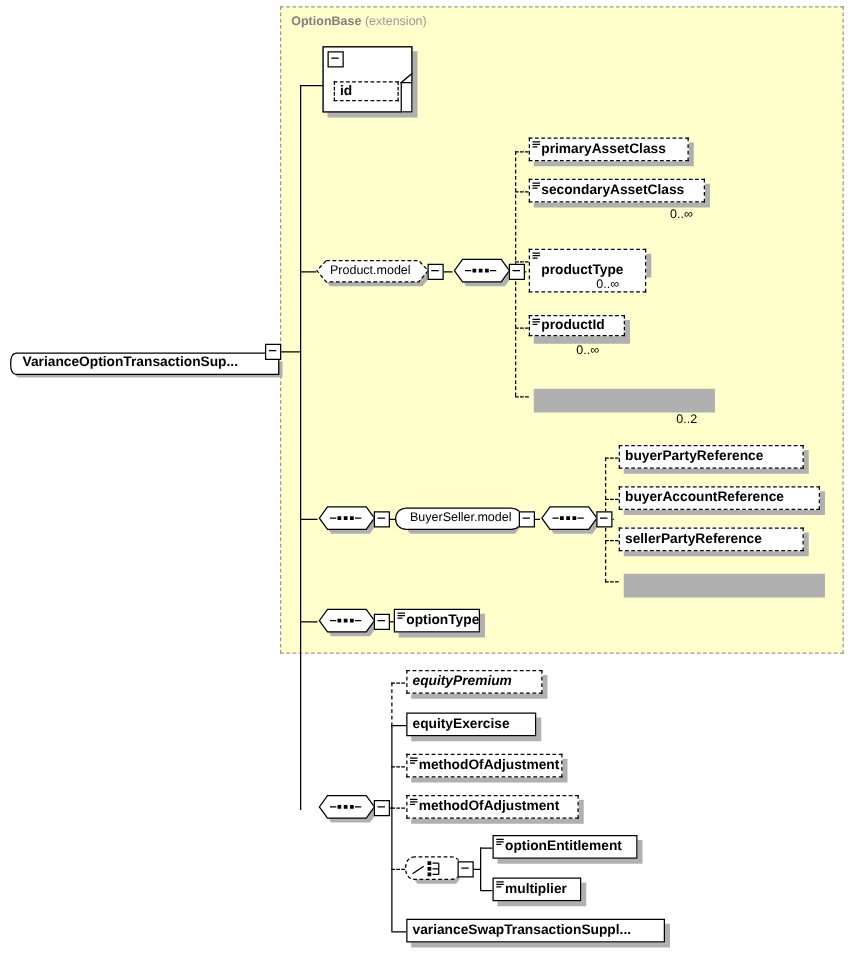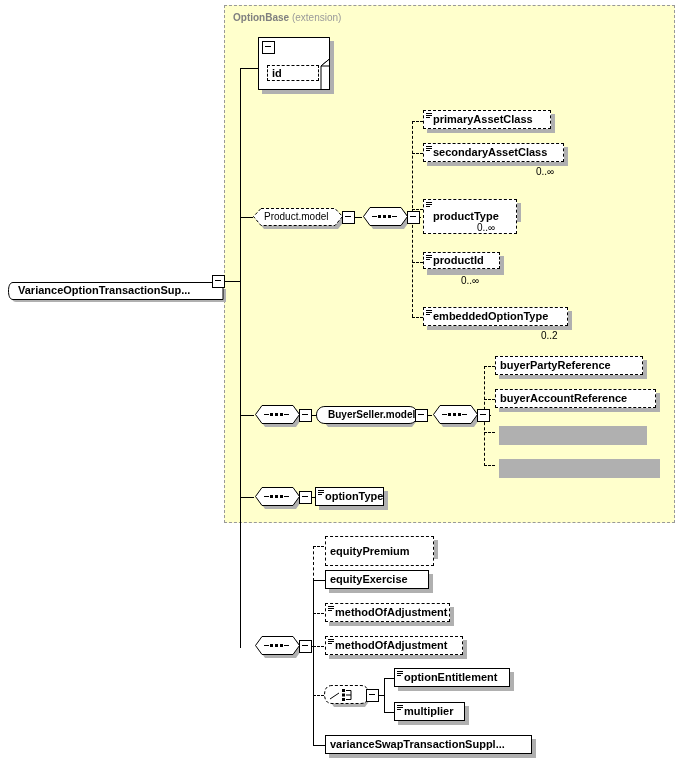--- a/index.html
+++ b/index.html
@@ -182,28 +182,20 @@
         <i></i>
         <i></i>
       </span>
     <span class="lbl" style="padding-left:9px;">productId</span>
   </div>
   <div class="plus" style="left:488px;top:257px;"></div>
   <div class="mult" style="left:461px;top:275px;">0..∞</div>
 
   <div class="dln dlnh" style="left:412px;top:317px;width:11px;"></div>
   <div class="shadow" style="left:427px;top:311px;width:145px;height:19px;"></div>
-  <div class="node dashed" style="left:423px;top:307px;width:145px;height:19px;">
-    <span class="stype">
-        <i></i>
-        <i></i>
-        <i></i>
-      </span>
-    <span class="lbl" style="padding-left:9px;">embeddedOptionType</span>
-  </div>
   <div class="plus" style="left:556px;top:312px;"></div>
   <div class="mult" style="left:541px;top:330px;">0..2</div>
 
   <div class="ln lnh" style="left:240px;top:415px;width:14px;"></div>
 
   <div class="grp" style="left:253px;top:402px;width:52px;height:28px;">
     <svg width="52" height="28" viewBox="0 0 52 28">
       <path d="M9,4 L40,4 L47,12 L40,22 L9,22 L2,12 Z" fill="#b0b0b0" stroke="none" transform="translate(3,3)"></path>
       <path d="M9,3.5 L40,3.5 L46.5,12.5 L40,21.5 L9,21.5 L2.5,12.5 Z" fill="#ffffff" stroke="#000000" stroke-width="1"></path>
     </svg>
@@ -216,21 +208,21 @@
     </div>
   </div>
   <div class="minus" style="left:299px;top:409px;"></div>
   <div class="ln lnh" style="left:310px;top:415px;width:6px;"></div>
 
   <div class="grp" style="left:315px;top:403px;width:106px;height:26px;">
     <svg width="106" height="26" viewBox="0 0 106 26">
       <path d="M10,4 L94,4 L101,12 L94,21 L10,21 L3,12 Z" fill="#b0b0b0" stroke="none" transform="translate(3,3)"></path>
       <path d="M10,3.5 C5,3.5 1.5,7 1.5,12 C1.5,17 5,20.5 10,20.5 L94,20.5 C99,20.5 102.5,17 102.5,12 C102.5,7 99,3.5 94,3.5 Z" fill="#ffffff" stroke="#000000" stroke-width="1"></path>
     </svg>
-    <div style="position:absolute;left:13px;top:6px;font-size:10px;font-weight:bold;color:#000;white-space:nowrap;">BuyerSeller.model</div>
+    <div style="position:absolute;left:13px;top:6px;font-size:10px;font-weight:normal;color:#000;white-space:nowrap;">BuyerSeller.model</div>
   </div>
   <div class="minus" style="left:415px;top:409px;"></div>
   <div class="ln lnh" style="left:426px;top:415px;width:6px;"></div>
 
   <div class="grp" style="left:431px;top:402px;width:52px;height:28px;">
     <svg width="52" height="28" viewBox="0 0 52 28">
       <path d="M9,4 L40,4 L47,12 L40,22 L9,22 L2,12 Z" fill="#b0b0b0" stroke="none" transform="translate(3,3)"></path>
       <path d="M9,3.5 L40,3.5 L46.5,12.5 L40,21.5 L9,21.5 L2.5,12.5 Z" fill="#ffffff" stroke="#000000" stroke-width="1"></path>
     </svg>
     <div class="dots" style="left:11px;top:11px;">
@@ -255,20 +247,23 @@
 
   <div class="dln dlnh" style="left:484px;top:399px;width:11px;"></div>
   <div class="shadow" style="left:499px;top:393px;width:161px;height:19px;"></div>
   <div class="node dashed" style="left:495px;top:389px;width:161px;height:19px;">
     <span class="lbl">buyerAccountReference</span>
   </div>
   <div class="plus" style="left:644px;top:394px;"></div>
 
   <div class="dln dlnh" style="left:484px;top:432px;width:11px;"></div>
   <div class="shadow" style="left:499px;top:426px;width:148px;height:19px;"></div>
+  <div class="node dashed" style="left:495px;top:422px;width:148px;height:19px;">
+    <span class="lbl">sellerPartyReference</span>
+  </div>
   <div class="plus" style="left:631px;top:427px;"></div>
 
   <div class="dln dlnh" style="left:484px;top:465px;width:11px;"></div>
   <div class="shadow" style="left:499px;top:459px;width:161px;height:19px;"></div>
   <div class="plus" style="left:644px;top:460px;"></div>
 
   <div class="ln lnh" style="left:240px;top:497px;width:14px;"></div>
   <div class="grp" style="left:253px;top:484px;width:52px;height:28px;">
     <svg width="52" height="28" viewBox="0 0 52 28">
       <path d="M9,4 L40,4 L47,12 L40,22 L9,22 L2,12 Z" fill="#b0b0b0" stroke="none" transform="translate(3,3)"></path>
@@ -309,21 +304,21 @@
   </div>
   <div class="minus" style="left:299px;top:640px;"></div>
   <div class="ln lnh" style="left:310px;top:646px;width:4px;"></div>
 
   <div class="ln lnv" style="left:313px;top:580px;height:165px;"></div>
 
   <div class="dln dlnv" style="left:313px;top:546px;height:35px;"></div>
 
   <div class="dln dlnh" style="left:313px;top:546px;width:11px;"></div>
   <div class="shadow" style="left:329px;top:540px;width:109px;height:19px;"></div>
-  <div class="node dashed" style="left:325px;top:536px;width:109px;height:30px;">
+  <div class="node dashed" style="left:325px;top:536px;width:109px;height:19px;font-style:italic;">
     <span class="lbl">equityPremium</span>
   </div>
   <div class="plus" style="left:422px;top:541px;"></div>
 
   <div class="ln lnh" style="left:313px;top:580px;width:12px;"></div>
   <div class="shadow" style="left:329px;top:574px;width:104px;height:19px;"></div>
   <div class="node solid" style="left:325px;top:570px;width:104px;height:19px;">
     <span class="lbl">equityExercise</span>
   </div>
   <div class="plus" style="left:417px;top:575px;"></div>

